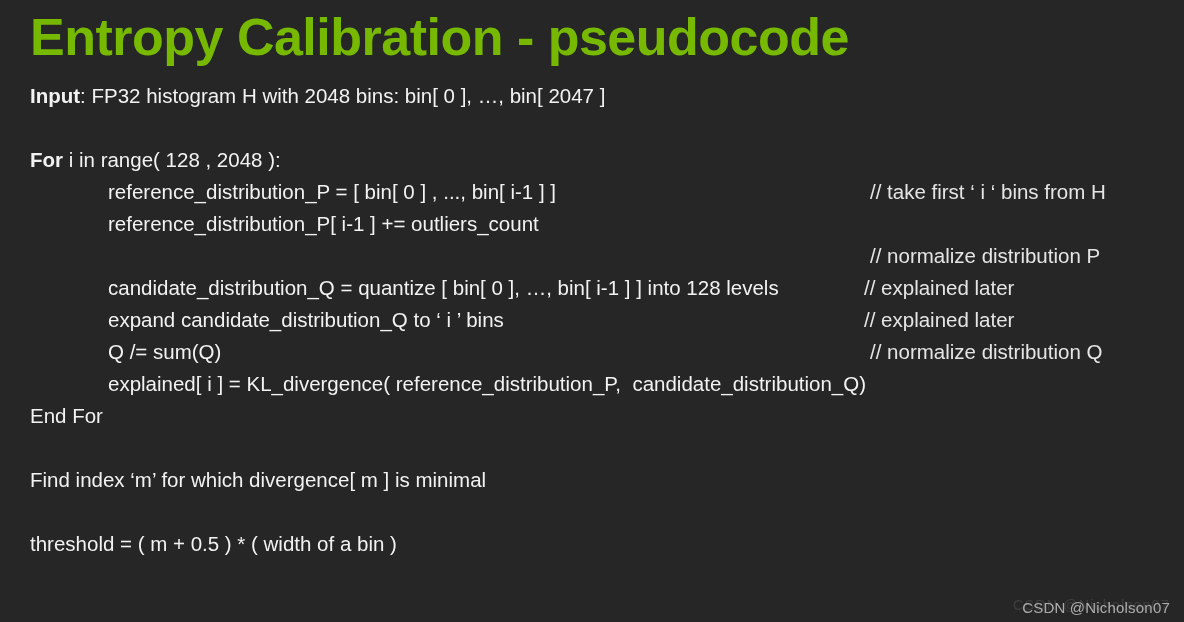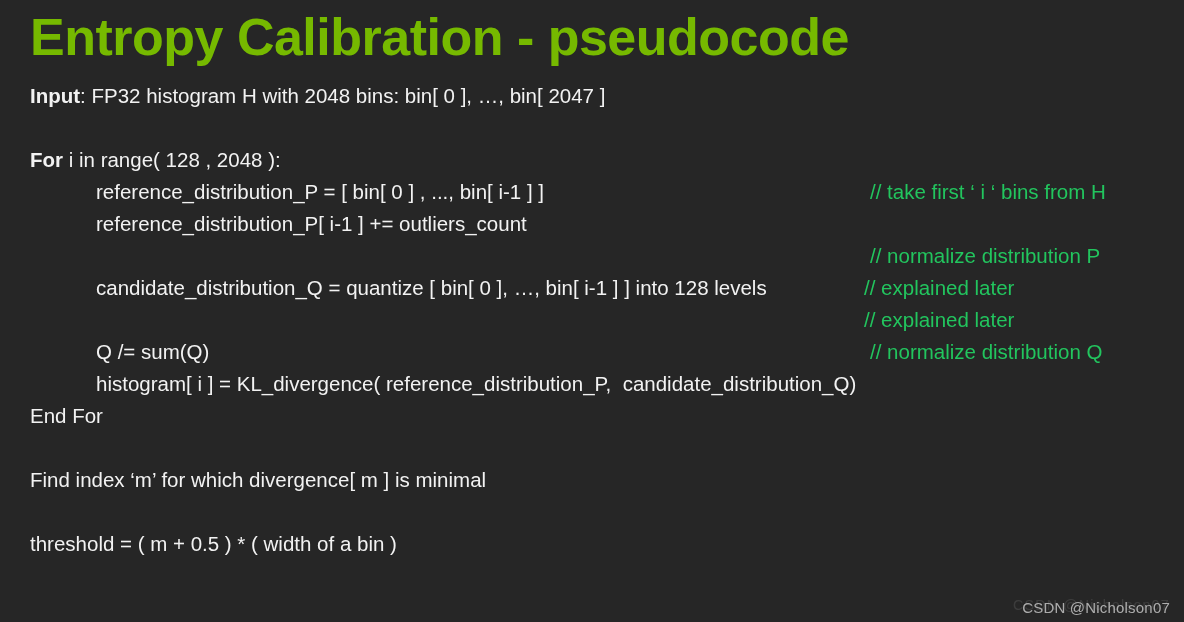--- a/index.html
+++ b/index.html
@@ -45,31 +45,31 @@
     color: #f2f2f2;
     white-space: pre;
   }
   .code-line .txt {
     position: absolute;
     left: 30px;
     top: 0;
     white-space: pre;
   }
   .code-line.indent .txt {
-    left: 96px;
+    left: 108px;
     text-align: center;
   }
   .code-line .txt b {
     font-weight: bold;
   }
   .code-line .cmt {
     position: absolute;
     top: 0;
     left: 870px;
-    color: #22c55e;
+    color: #e5e5e5;
     white-space: pre;
   }
   .code-line .cmt.shift {
     left: 864px;
   }
   .code-line.spacer {
     height: 32px;
   }
   .code-line.bold .txt {
     font-weight: normal;
@@ -130,30 +130,31 @@
     <div class="code-line indent">
       <span class="cmt">// normalize distribution P</span>
     </div>
 
     <div class="code-line indent">
       <span class="txt">candidate_distribution_Q = quantize [ bin[ 0 ], …, bin[ i-1 ] ] into 128 levels</span>
       <span class="cmt shift">// explained later</span>
     </div>
 
     <div class="code-line indent">
+      <span class="txt">expand candidate_distribution_Q to ‘ i ’ bins</span>
       <span class="cmt shift">// explained later</span>
     </div>
 
     <div class="code-line indent">
       <span class="txt">Q /= sum(Q)</span>
       <span class="cmt">// normalize distribution Q</span>
     </div>
 
     <div class="code-line indent">
-      <span class="txt">histogram[ i ] = KL_divergence( reference_distribution_P,  candidate_distribution_Q)</span>
+      <span class="txt">explained[ i ] = KL_divergence( reference_distribution_P,  candidate_distribution_Q)</span>
     </div>
 
     <div class="code-line bold">
       <span class="txt">End For</span>
     </div>
 
     <div class="code-line spacer"></div>
 
     <div class="code-line">
       <span class="txt">Find index ‘m’ for which divergence[ m ] is minimal</span>

